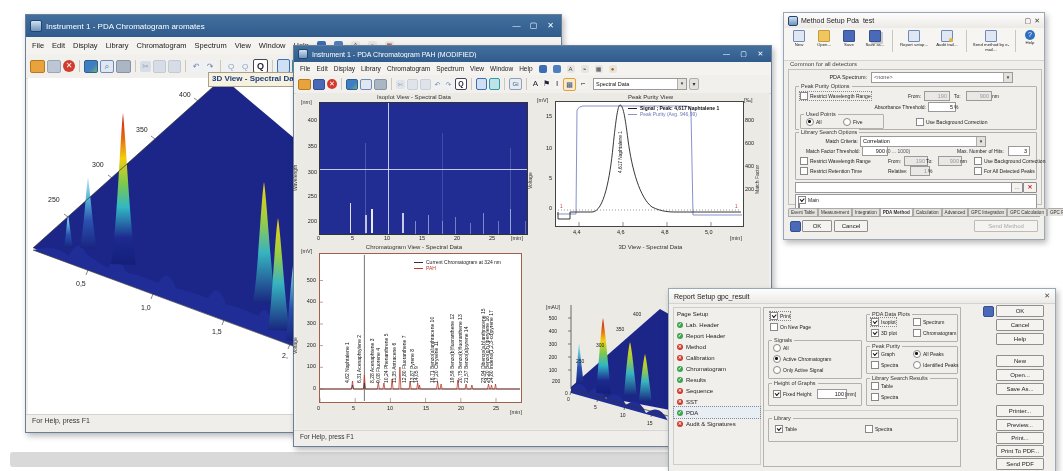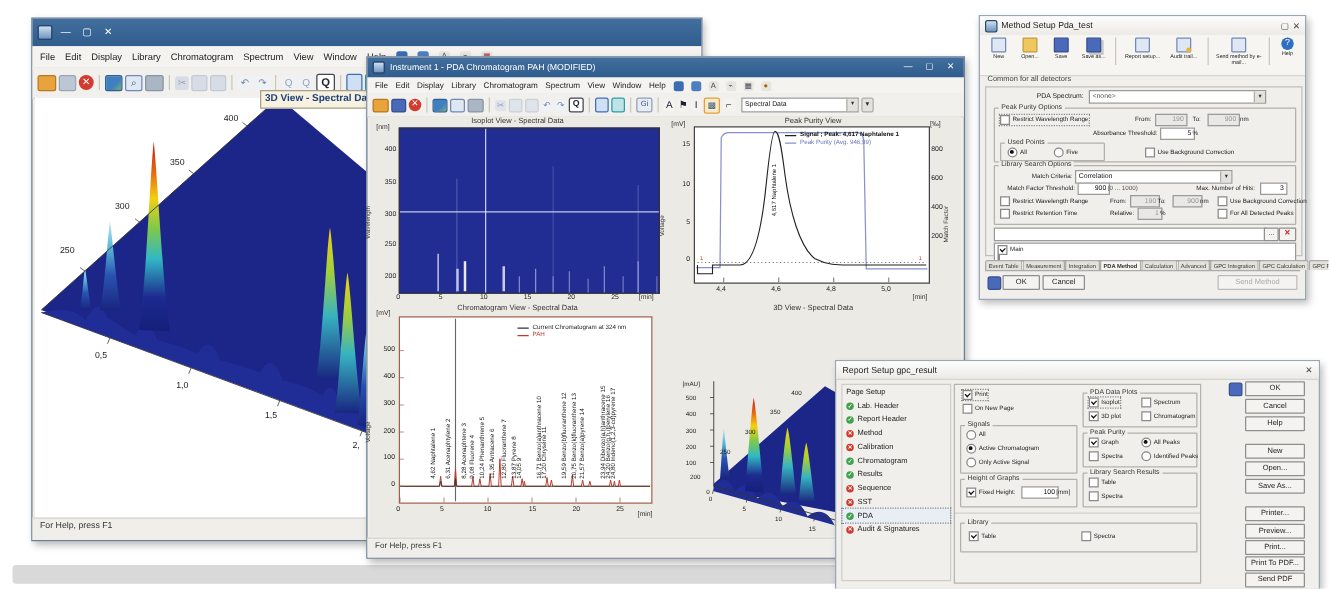--- a/index.html
+++ b/index.html
@@ -52,20 +52,21 @@
 </style>
 </head>
 <body>
 
 <div id="canvas">
 <div class="abs" style="left:10px;top:452px;width:1041px;height:15px;background:#d9d9d9;border-radius:3px;z-index:0"></div>
 
 <div class="win" style="left:25px;top:14px;width:535px;height:417px;z-index:1">
   <div class="tbar" style="height:22px">
     <span class="tbi" style="width:10px;height:10px;background:linear-gradient(#cfe0f0,#6f94bd);border:1px solid #24456b"></span>
+    <span class="ttl">Instrument 1 - PDA Chromatogram aromates</span>
     <span class="wbtn">—</span>
     <span class="wbtn">▢</span>
     <span class="wbtn">✕</span>
   </div>
   <div class="mbar" style="top:22px;height:17px">
     <span class="mitem">File</span>
     <span class="mitem">Edit</span>
     <span class="mitem">Display</span>
     <span class="mitem">Library</span>
     <span class="mitem">Chromatogram</span>

